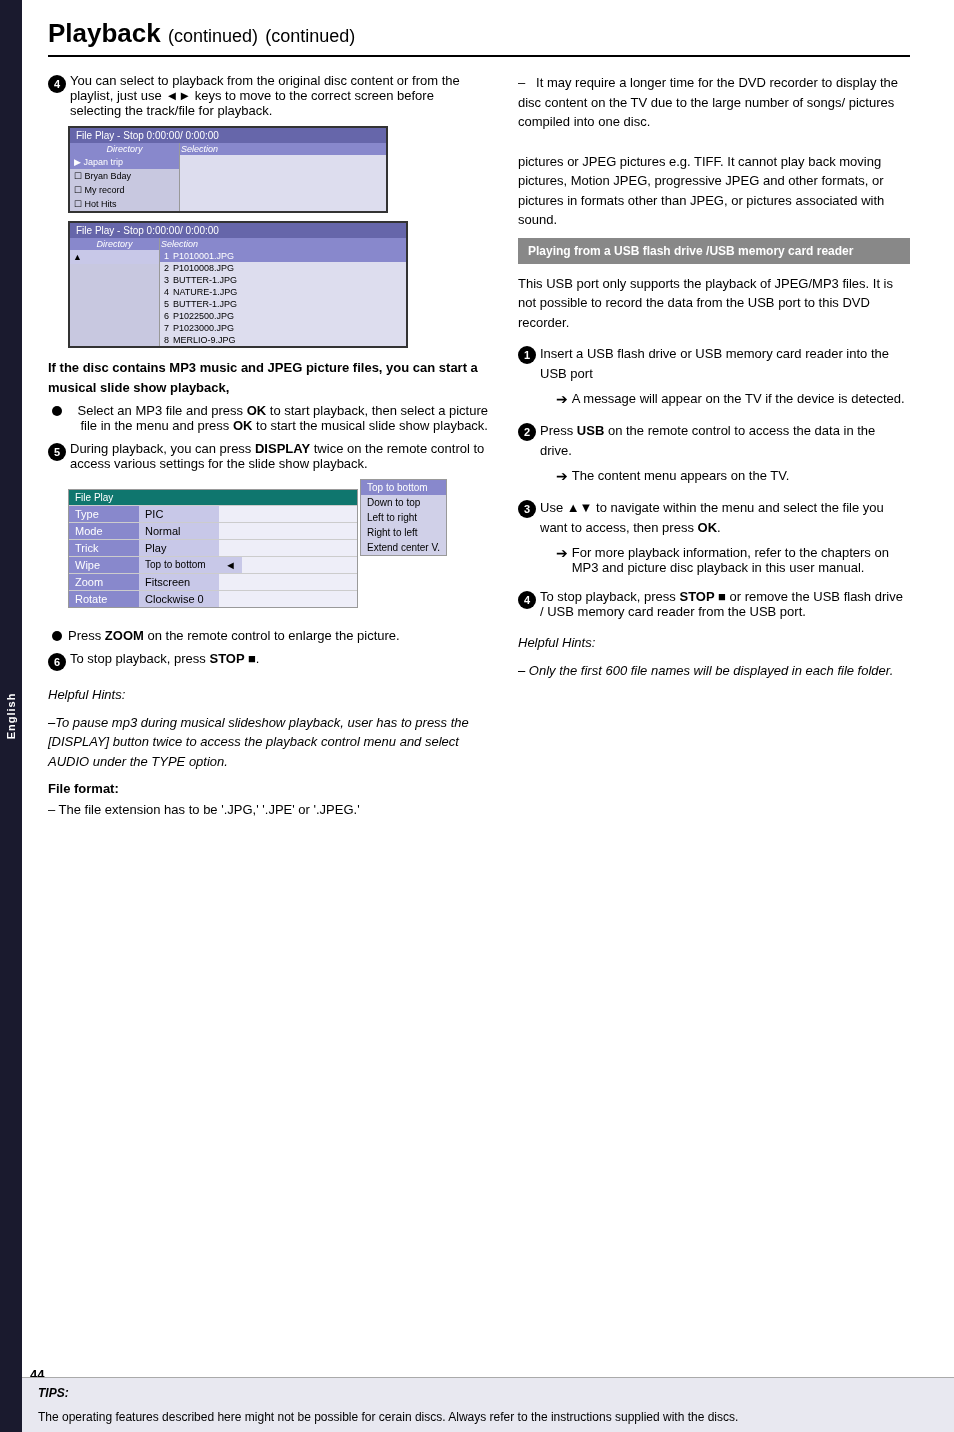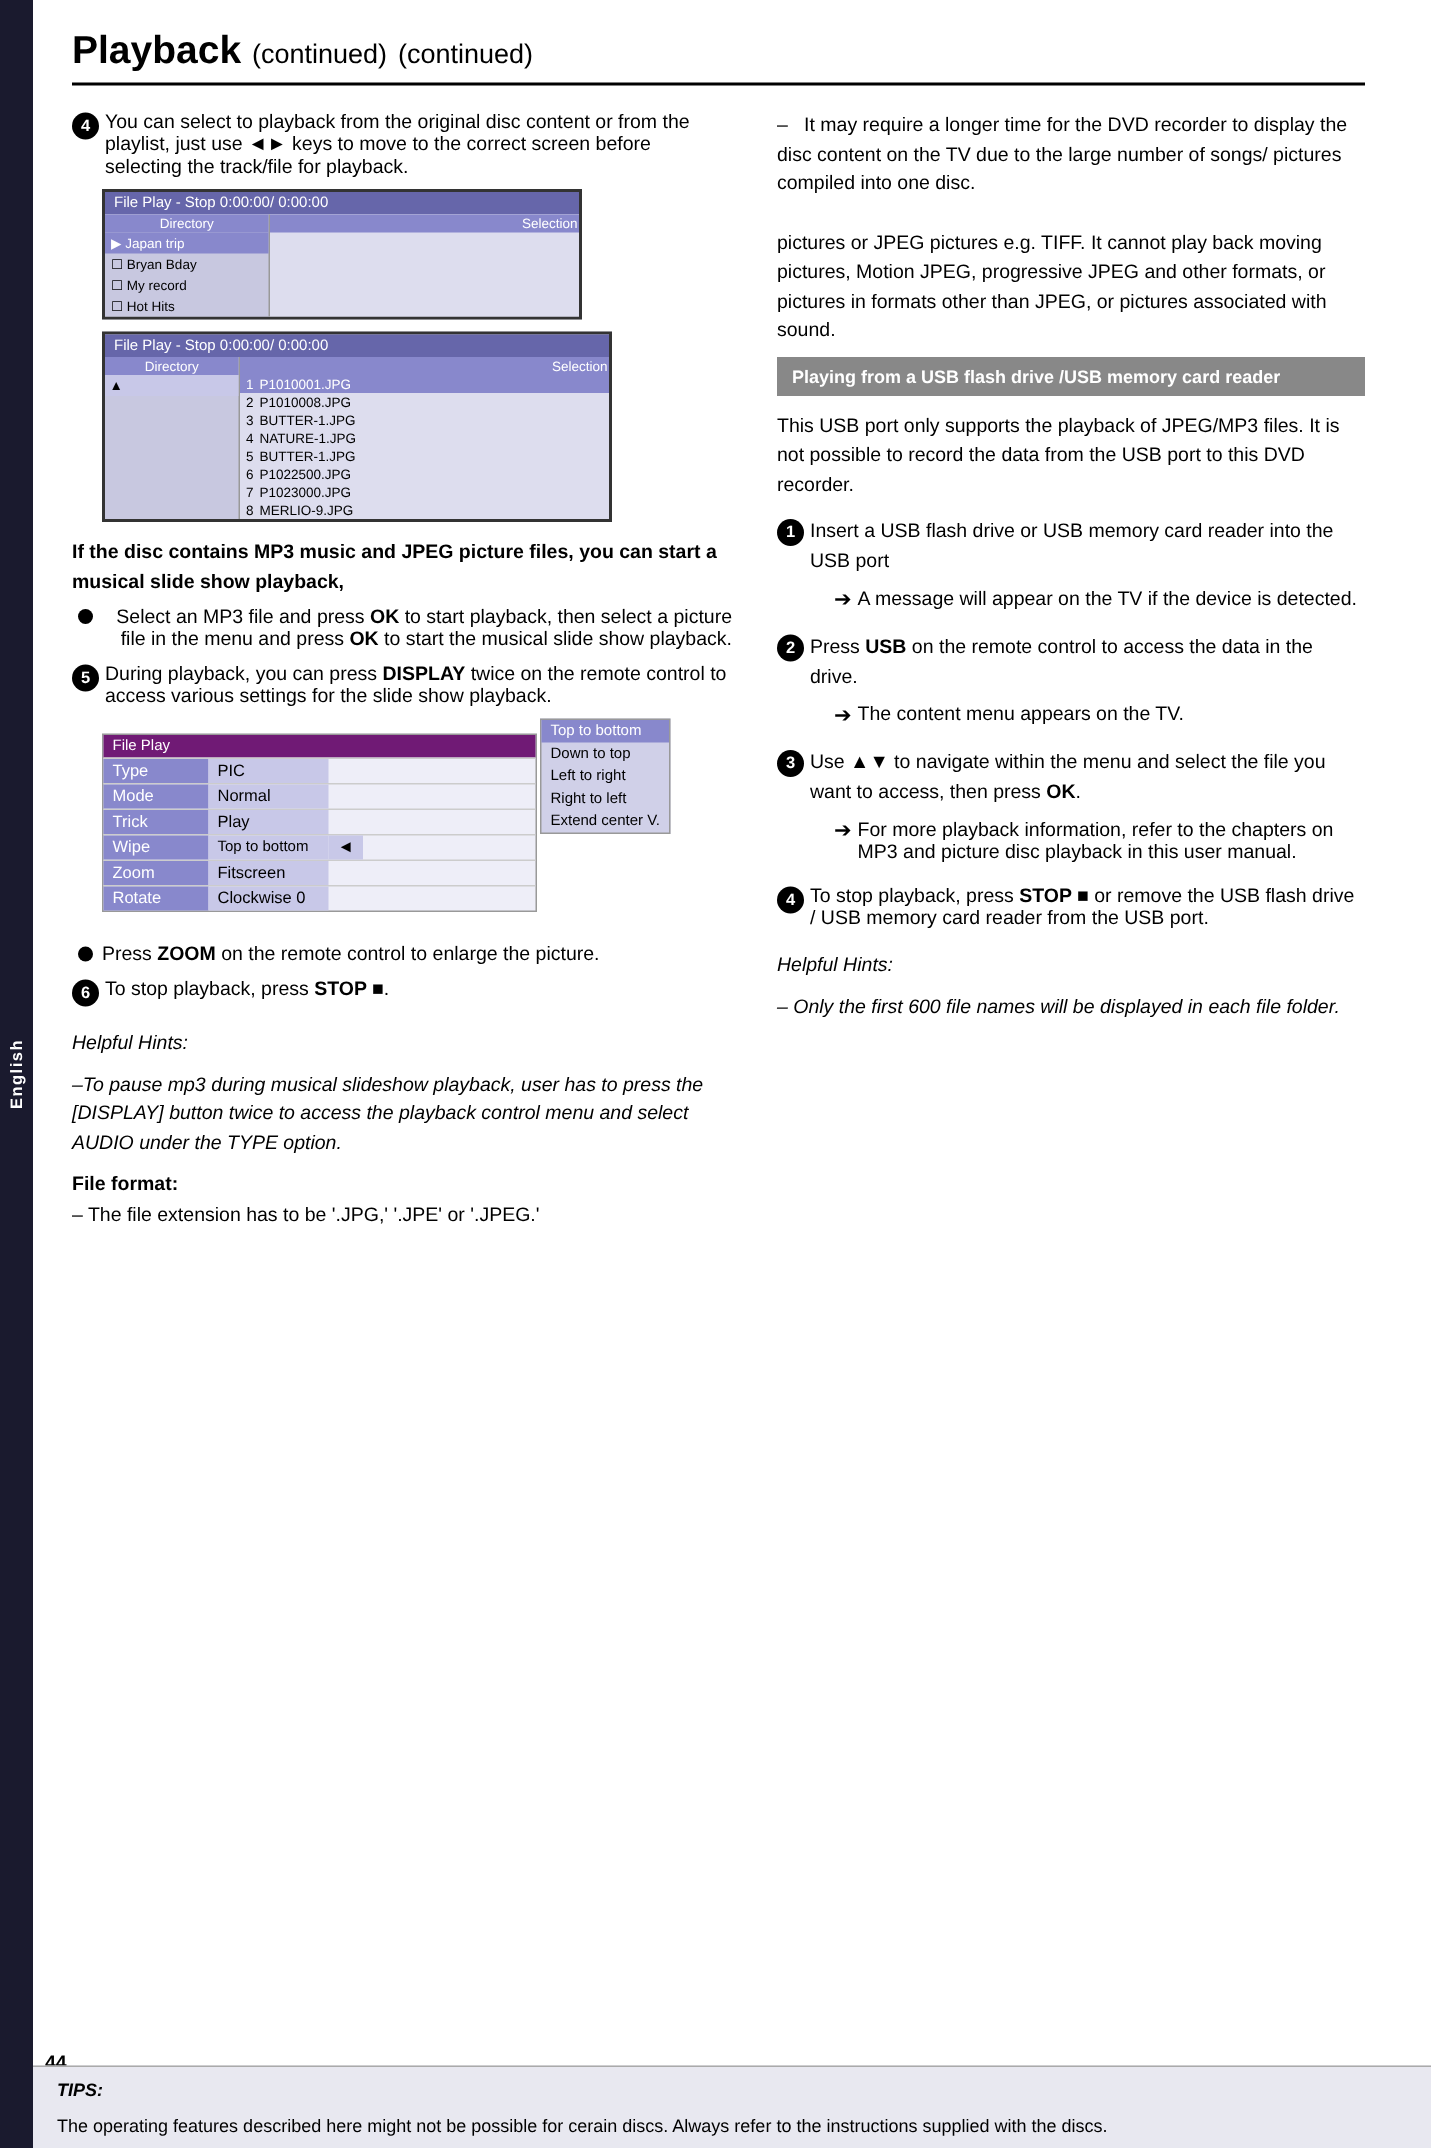--- a/index.html
+++ b/index.html
@@ -101,20 +101,21 @@
       width: 110px;
       background: #c8c8e0;
       border-right: 1px solid #999;
     }
     .fp-left-header {
       background: #8888cc;
       color: #fff;
       font-size: 9px;
       text-align: center;
       padding: 1px;
+      font-style: italic;
     }
     .fp-left-item {
       font-size: 9px;
       padding: 2px 4px;
       display: flex;
       align-items: center;
       gap: 2px;
       color: #000;
     }
     .fp-left-item.selected {
@@ -122,22 +123,23 @@
       color: #fff;
     }
     .fp-right {
       flex: 1;
       background: #dde;
     }
     .fp-right-header {
       background: #8888cc;
       color: #fff;
       font-size: 9px;
-      text-align: right;
+      text-align: left;
       padding: 1px;
+      font-style: italic;
     }
     .fp-right-item {
       font-size: 9px;
       padding: 1px 4px;
       color: #000;
       display: flex;
       gap: 4px;
     }
     .fp-right-item.selected {
       background: #8888cc;
@@ -170,21 +172,21 @@
     }
     
     .settings-table {
       border: 1px solid #999;
       margin: 10px 0 10px 10px;
       background: #eeeef8;
       font-size: 11px;
       width: 290px;
     }
     .settings-table-title {
-      background: #701a75;
+      background: #0f766e;
       color: #fff;
       padding: 2px 6px;
       font-size: 10px;
     }
     .settings-row {
       display: flex;
       border-top: 1px solid #ccc;
     }
     .settings-row:first-child { border-top: none; }
     .settings-cell {

